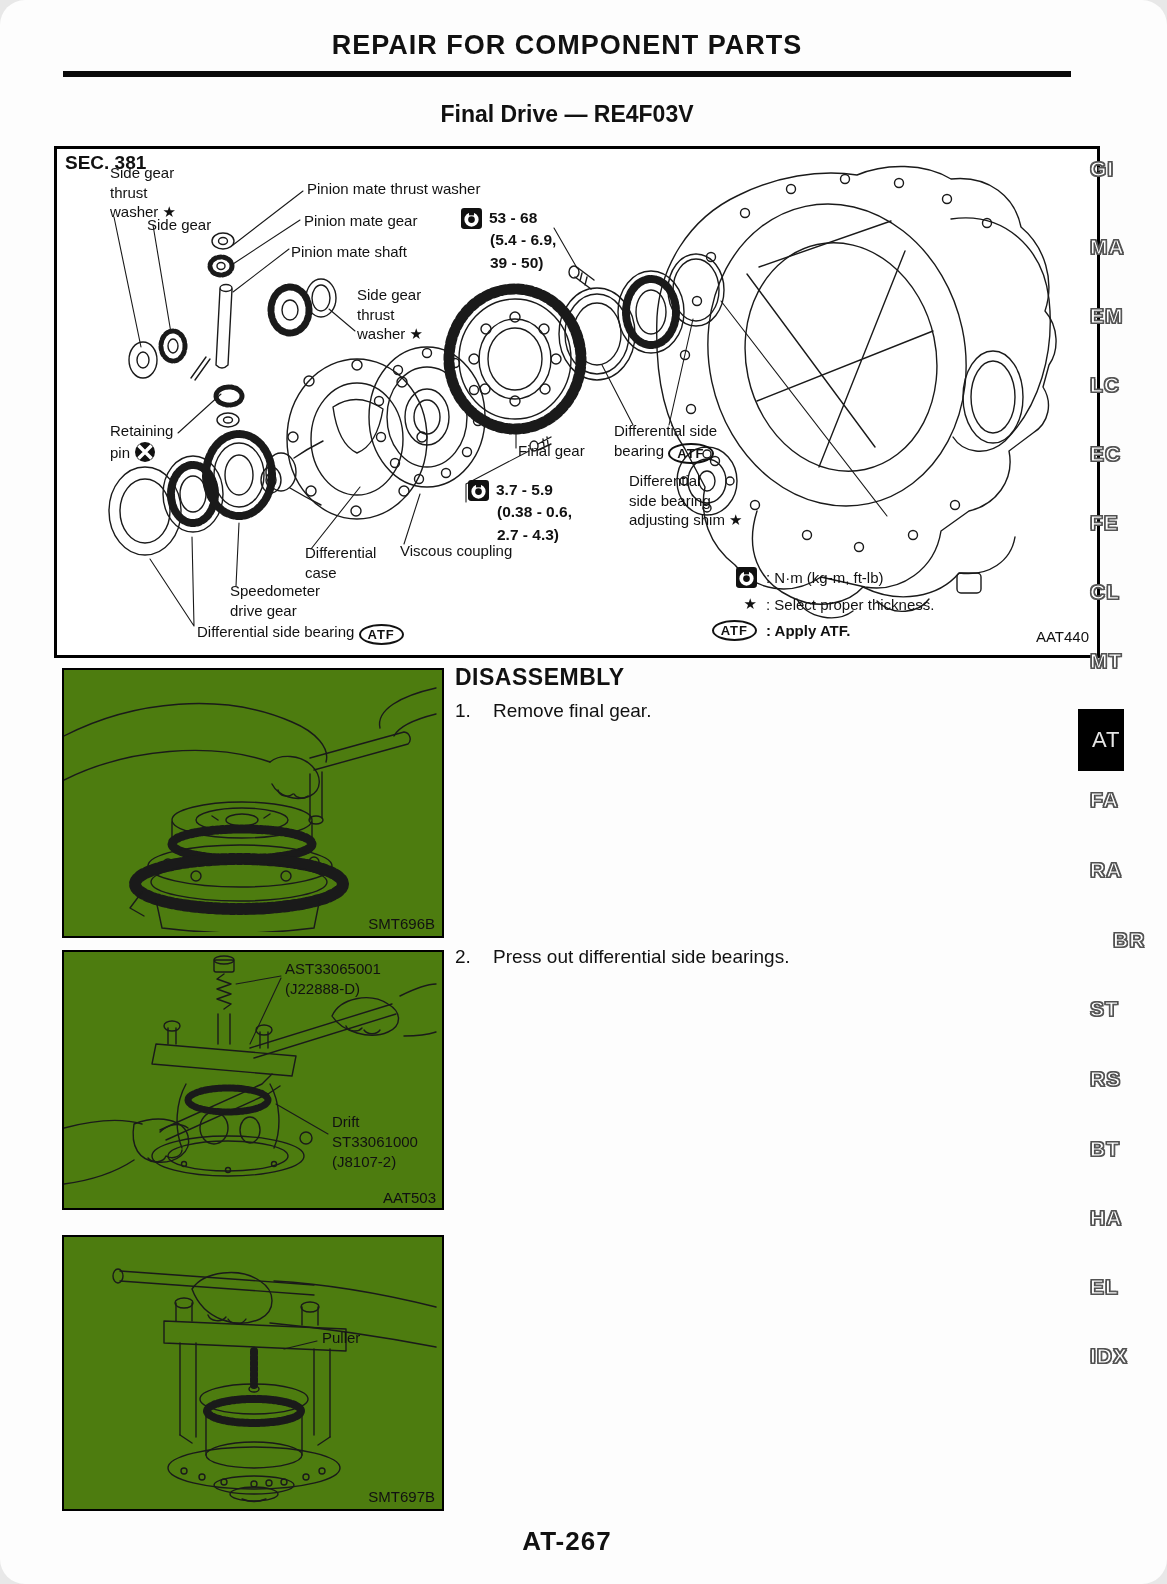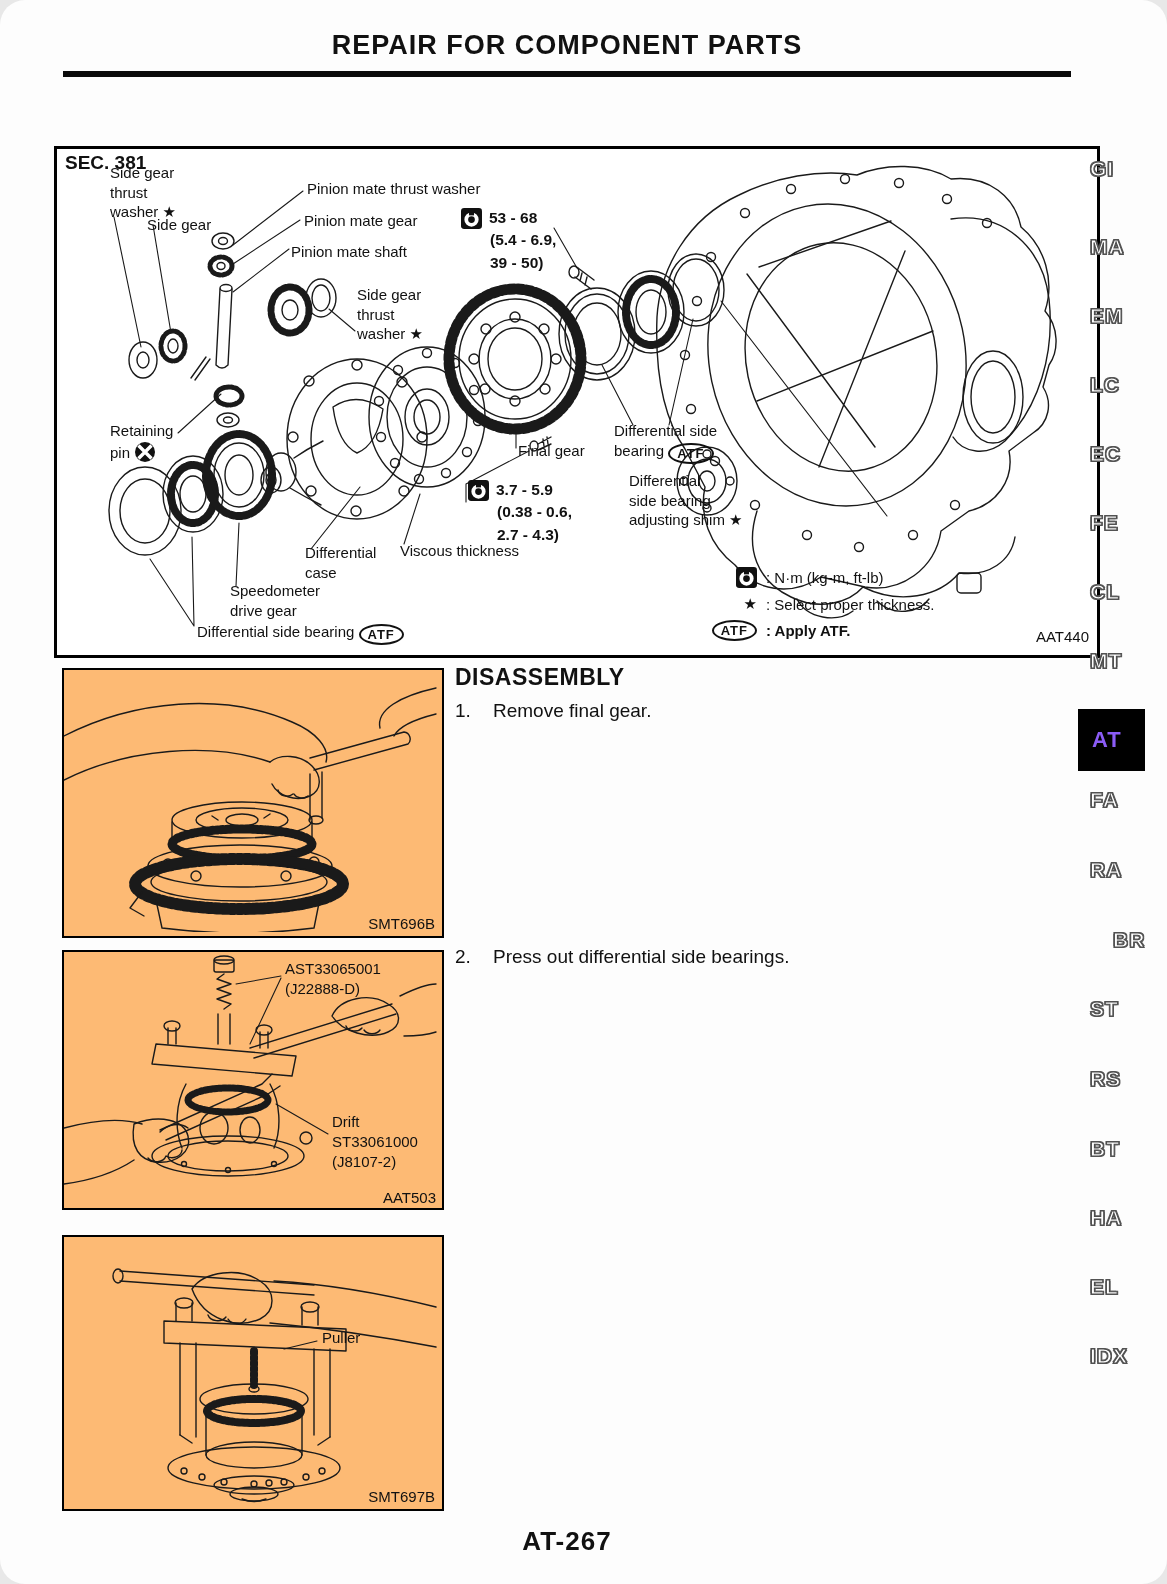--- a/index.html
+++ b/index.html
@@ -5,21 +5,21 @@
   html,body { margin:0; padding:0; background:#e8e8e8; }
   .page { position:relative; width:1167px; height:1584px; background:#fdfdfd;
           font-family:"Liberation Sans", sans-serif; color:#111; overflow:hidden; margin:0 auto;border-radius:25px; }
   .abs { position:absolute; }
   .header-title { left:62px; top:30px; width:1010px; text-align:center;
                   font-size:27px; font-weight:700; letter-spacing:1px; }
   .header-rule { left:63px; top:71px; width:1008px; height:6px; background:#0a0a0a; }
   .doc-title { left:62px; top:101px; width:1010px; text-align:center;
                font-size:23px; font-weight:700; }
   .box { position:absolute; border:3px solid #000; background:#fff; }
-  .figbox { position:absolute; border:2px solid #000; background:#fdba74; }
+  .figbox { position:absolute; border:2px solid #000; background:#4d7c0f; }
   .art { position:absolute; left:0; top:0; }
   .sec { position:absolute; left:8px; top:3px; font-size:19px; font-weight:700; }
   .lbl { position:absolute; font-size:15px; line-height:1.3; font-weight:500; white-space:nowrap; }
   .pre { white-space:pre-line; }
   .code { position:absolute; font-size:15px; font-weight:500; }
   .atf { display:inline-block; border:2px solid #111; border-radius:50%; padding:0 7px;
          font-size:13px; font-weight:700; line-height:17px; letter-spacing:1px; vertical-align:-2px; }
   .ticon { display:inline-block; width:21px; height:21px; vertical-align:middle; }
   .pinicon { display:inline-block; width:22px; height:22px; vertical-align:-5px; margin-left:4px; }
   .torque { position:absolute; font-size:15.5px; font-weight:700; line-height:1.45; }
@@ -30,35 +30,36 @@
   .lgicon { width:52px; display:flex; justify-content:flex-end; padding-right:9px; }
   .star { font-size:15px; }
   .heading { position:absolute; font-size:23px; font-weight:700; letter-spacing:0.5px; }
   .step { position:absolute; font-size:19px; display:flex; }
   .stepnum { width:38px; }
   .footer { position:absolute; left:62px; top:1526px; width:1010px; text-align:center;
             font-size:26px; font-weight:700; letter-spacing:1px; }
   .tab { position:absolute; left:1090px; font-size:21px; font-weight:700; letter-spacing:1px;
          color:#fff; -webkit-text-stroke:1.1px #4c4c4c;
          text-shadow:-1px -1px 0 #5a5a5a, 1px -1px 0 #5a5a5a, -1px 1px 0 #5a5a5a, 1px 1px 0 #5a5a5a; }
-  .tab-active { position:absolute; left:1078px; top:709px; width:67px; height:62px; background:#000;
-                color:#8b5cf6; font-size:22px; font-weight:700; display:flex; align-items:center;
+  .tab-active { position:absolute; left:1078px; top:709px; width:46px; height:62px; background:#000;
+                color:#e5e5e5; font-size:22px; font-weight:400; display:flex; align-items:center;
                 padding-left:14px; box-sizing:border-box; letter-spacing:1px;
                 -webkit-text-stroke:0; text-shadow:none; }
   .figlbl { position:absolute; font-size:15px; line-height:1.32; font-weight:500; white-space:pre-line; }
   svg.draw { stroke:#1a1a1a; fill:none; stroke-width:1.4; stroke-linecap:round; stroke-linejoin:round; }
   svg.draw .ld { stroke-width:1.1; }
 </style>
 </head>
 <body>
 
 <div class="page">
 
   <div class="abs header-title">REPAIR FOR COMPONENT PARTS</div>
   <div class="abs header-rule"></div>
+  <div class="abs doc-title">Final Drive — RE4F03V</div>
 
   <div class="box" style="left:54px;top:146px;width:1010px;height:506px;padding-left:30px;">
 
     <svg class="art draw" width="1004" height="500" viewBox="0 0 1004 500">
 
       <g>
         <path d="M600,168 C603,120 630,70 682,46 C718,28 762,20 800,26 C828,14 868,14 894,30 C932,26 958,48 964,78 C988,98 998,132 988,162 C1002,178 1002,202 992,216 L986,238 C996,254 992,274 976,284 L952,302 C958,332 938,356 912,362 L884,382 C878,420 844,444 808,438 L764,428 C734,448 698,442 678,416 C652,396 642,366 648,338 L628,300 C606,268 598,220 600,168 Z"></path>
         <ellipse cx="780" cy="206" rx="128" ry="152" transform="rotate(-12 780 206)"></ellipse>
         <ellipse cx="784" cy="208" rx="95" ry="115" transform="rotate(-12 784 208)"></ellipse>
         <path d="M702,118 L834,72 M690,125 L818,298 M848,102 L762,318 M700,252 L876,182"></path>
@@ -268,21 +269,21 @@
             </svg>
         </span>
         <span>3.7 - 5.9</span>
       </div>
       <div class="tsub">(0.38 - 0.6,</div>
       <div class="tsub">2.7 - 4.3)</div>
     </div>
 
     <div class="lbl pre" style="left:248px;top:394px;">Differential
 case</div>
-    <div class="lbl" style="left:343px;top:392px;">Viscous thickness</div>
+    <div class="lbl" style="left:343px;top:392px;">Viscous coupling</div>
     <div class="lbl pre" style="left:173px;top:432px;">Speedometer
 drive gear</div>
     <div class="lbl" style="left:140px;top:473px;"><span>Differential side bearing</span> <span class="atf">ATF</span></div>
 
     <div class="legend" style="left:648px;top:418px;">
       <div class="lgrow">
         <span class="lgicon">
             <span class="ticon"><svg width="21" height="21" viewBox="0 0 20 20">
                 <rect width="20" height="20" rx="3" fill="#111"></rect>
                 <circle cx="10" cy="11" r="5" stroke="#fff" stroke-width="3.6" fill="none"></circle>

